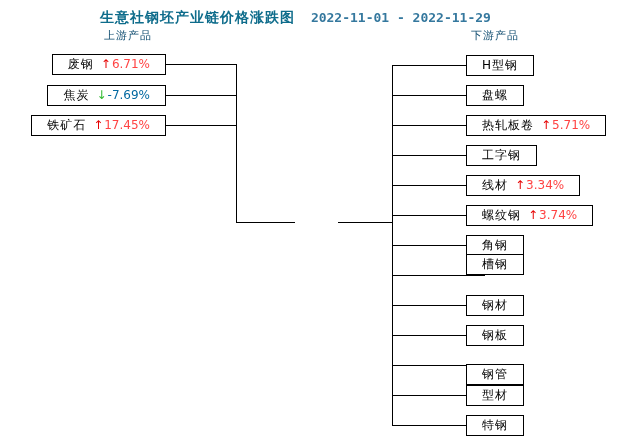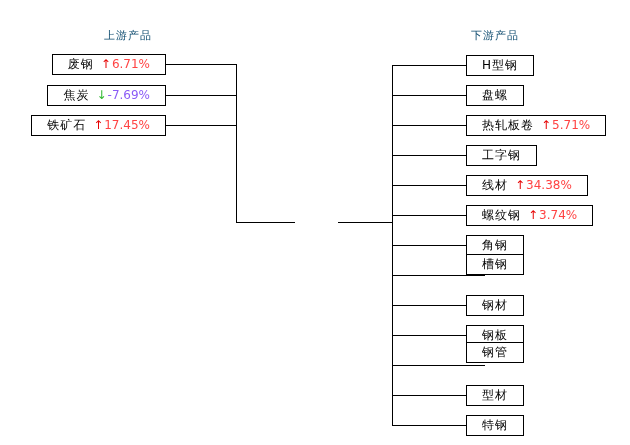--- a/index.html
+++ b/index.html
@@ -32,40 +32,44 @@
     height:21px;line-height:19px;
     border:1px solid #000;background:#fff;
     padding:0 15px;font-size:12px;white-space:nowrap;
     z-index:2;color:#000;
   }
   .box .lbl{letter-spacing:1px;}
   .arrow:not(:empty){margin-left:7px;margin-right:1px;}
   .arrow.up{color:#e60000;}
   .pct.up{color:#ff4343;}
   .arrow.down{color:#2db82d;}
-  .pct.down{color:#8b5cf6;}
+  .pct.down{color:#0369a1;}
   .core .lbl{color:#ff6600;}
   
   .up-row{right:464px;}
   
   .down-row{left:466px;}
 </style>
 </head>
 <body>
 
 <div id="canvas">
 
   <svg class="connectors" width="630" height="445" shape-rendering="crispEdges">
     <g stroke="#000" stroke-width="1" fill="none">
       <path d="M150 64.5 H237 M150 95.5 H237 M150 125.5 H237 M236.5 64.5 V222.5 M236.5 222.5 H295"></path>
       <path d="M338 222.5 H393 M392.5 65.5 V425.5"></path>
       <path d="M392 65.5 H485 M392 95.5 H485 M392 125.5 H485 M392 155.5 H485 M392 185.5 H485 M392 215.5 H485 M392 245.5 H485 M392 275.5 H485 M392 305.5 H485 M392 335.5 H485 M392 365.5 H485 M392 395.5 H485 M392 425.5 H485"></path>
     </g>
   </svg>
 
+  <div id="title">
+    <span>生意社钢坯产业链价格涨跌图</span>
+    <span class="date">2022-11-01 - 2022-11-29</span>
+  </div>
 
   <div id="header-up" class="col-header">上游产品</div>
   <div id="header-down" class="col-header">下游产品</div>
 
   <div class="box up-row" style="top:54px">
     <span class="lbl">废钢</span><span class="arrow up">↑</span><span class="pct up">6.71%</span>
   </div>
   <div class="box up-row" style="top:85px">
     <span class="lbl">焦炭</span><span class="arrow down">↓</span><span class="pct down">-7.69%</span>
   </div>
@@ -80,38 +84,38 @@
   <div class="box down-row" style="top:85px">
     <span class="lbl">盘螺</span><span class="arrow up"></span><span class="pct up"></span>
   </div>
   <div class="box down-row" style="top:115px">
     <span class="lbl">热轧板卷</span><span class="arrow up">↑</span><span class="pct up">5.71%</span>
   </div>
   <div class="box down-row" style="top:145px">
     <span class="lbl">工字钢</span><span class="arrow up"></span><span class="pct up"></span>
   </div>
   <div class="box down-row" style="top:175px">
-    <span class="lbl">线材</span><span class="arrow up">↑</span><span class="pct up">34.38%</span>
+    <span class="lbl">线材</span><span class="arrow up">↑</span><span class="pct up">3.34%</span>
   </div>
   <div class="box down-row" style="top:205px">
     <span class="lbl">螺纹钢</span><span class="arrow up">↑</span><span class="pct up">3.74%</span>
   </div>
   <div class="box down-row" style="top:235px">
     <span class="lbl">角钢</span><span class="arrow up"></span><span class="pct up"></span>
   </div>
   <div class="box down-row" style="top:254px">
     <span class="lbl">槽钢</span><span class="arrow up"></span><span class="pct up"></span>
   </div>
   <div class="box down-row" style="top:295px">
     <span class="lbl">钢材</span><span class="arrow up"></span><span class="pct up"></span>
   </div>
   <div class="box down-row" style="top:325px">
     <span class="lbl">钢板</span><span class="arrow up"></span><span class="pct up"></span>
   </div>
-  <div class="box down-row" style="top:342px">
+  <div class="box down-row" style="top:364px">
     <span class="lbl">钢管</span><span class="arrow up"></span><span class="pct up"></span>
   </div>
   <div class="box down-row" style="top:385px">
     <span class="lbl">型材</span><span class="arrow up"></span><span class="pct up"></span>
   </div>
   <div class="box down-row" style="top:415px">
     <span class="lbl">特钢</span><span class="arrow up"></span><span class="pct up"></span>
   </div>
 
 </div>

